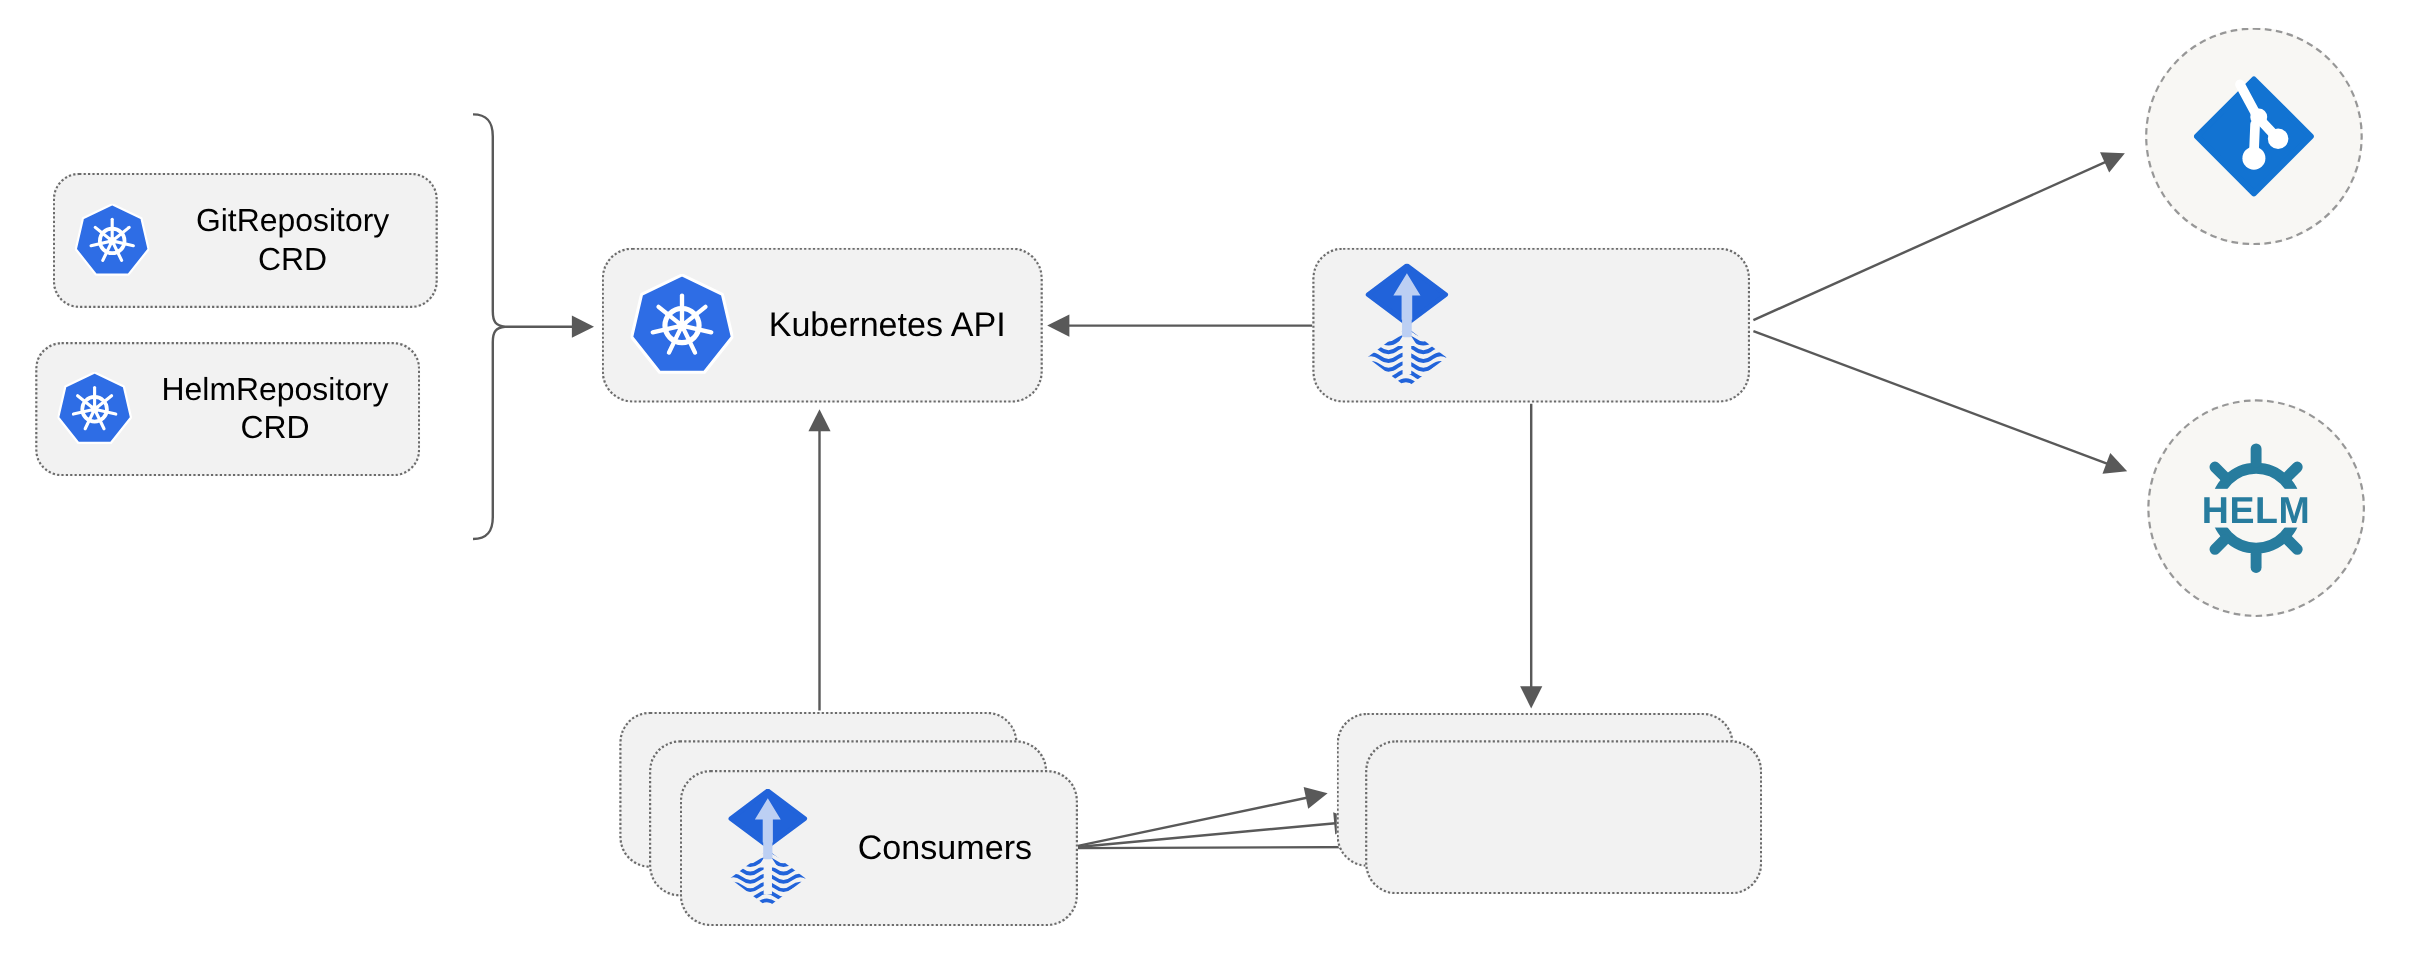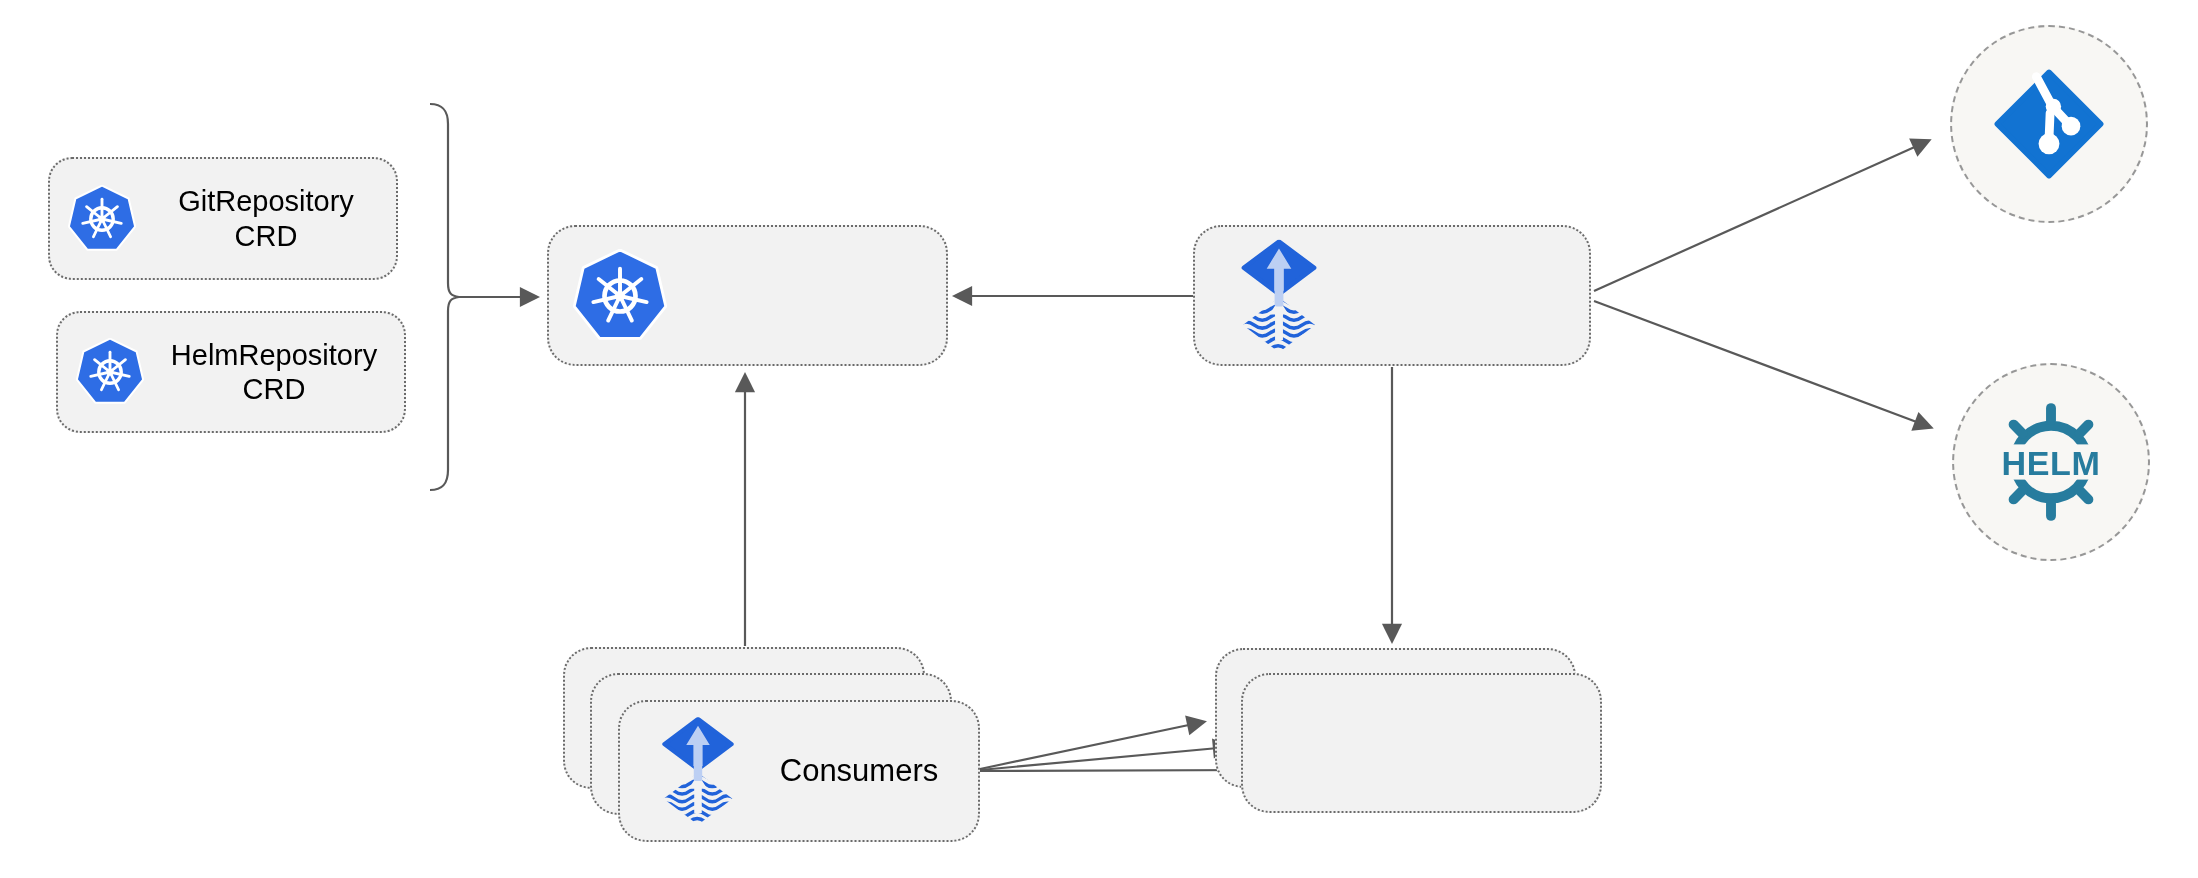--- a/index.html
+++ b/index.html
@@ -124,36 +124,37 @@
 <div class="node" style="left:48px;top:157px;width:350px;height:123px;border-radius:24px;padding-left:18px;">
   <span class="icon" style="width:68px;height:68px;">
     <svg width="68" height="68">
         <use href="#sym-k8s"></use>
       </svg>
   </span>
   <span class="label fs-crd">GitRepository
 CRD</span>
 </div>
 
-<div class="node" style="left:56px;top:311px;width:350px;height:122px;border-radius:24px;padding-left:18px;">
+<div class="node" style="left:32px;top:311px;width:350px;height:122px;border-radius:24px;padding-left:18px;">
   <span class="icon" style="width:68px;height:68px;">
     <svg width="68" height="68">
         <use href="#sym-k8s"></use>
       </svg>
   </span>
   <span class="label fs-crd">HelmRepository
 CRD</span>
 </div>
 
 <div class="node" style="left:547px;top:225px;width:401px;height:141px;padding-left:24px;">
   <span class="icon" style="width:94px;height:94px;">
     <svg width="94" height="94">
         <use href="#sym-k8s"></use>
       </svg>
   </span>
+  <span class="label fs-main">Kubernetes API</span>
 </div>
 
 <div class="node" style="left:1193px;top:225px;width:398px;height:141px;padding-left:40px;">
   <span class="icon" style="width:88px;height:114px;">
     <svg width="88" height="114" viewBox="0 0 100 128">
         <use href="#sym-flux"></use>
       </svg>
   </span>
 </div>
 

